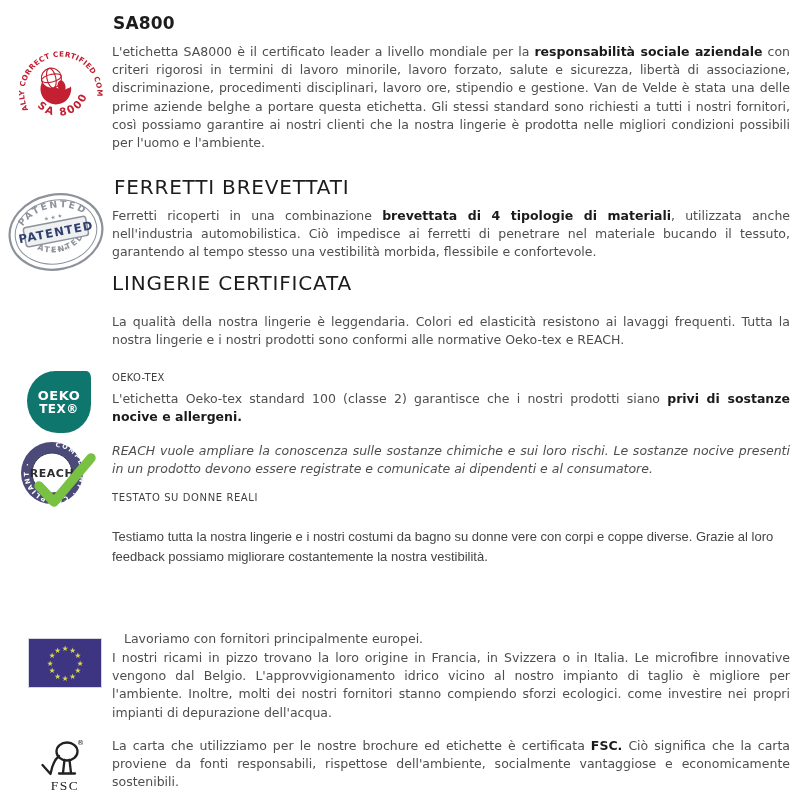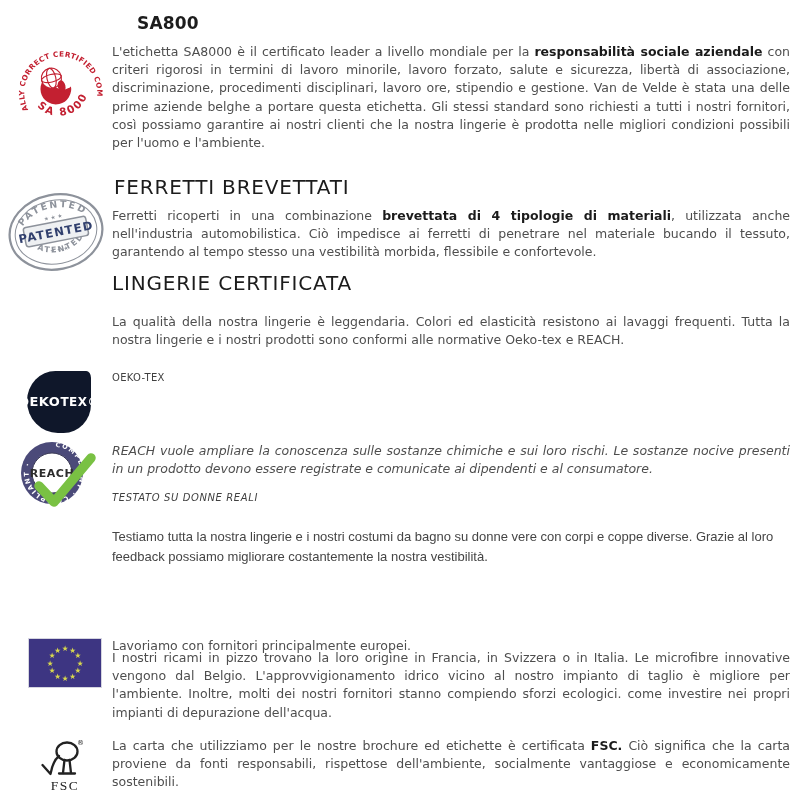--- a/index.html
+++ b/index.html
@@ -17,23 +17,23 @@
     color:#4e4e4e;
   }
   .para b, .para strong { color:#1b1b1b; font-weight:700; }
   .para-alt {
     width:690px; font-size:13px; line-height:20px; text-align:left;
     font-family:"Liberation Sans", sans-serif; color:#454545;
   }
   .line-plain { font-size:12.5px; color:#4e4e4e; }
   
   .oeko-badge {
-    width:64px; height:62px; background:#0f172a;
+    width:64px; height:62px; background:#0f766e;
     border-radius:48% 8% 46% 52% / 52% 12% 50% 56%;
-    display:flex; align-items:center; justify-content:center;
+    display:flex; flex-direction:column; align-items:center; justify-content:center;
     color:#ffffff; font-weight:700; text-align:center;
   }
   .oeko-badge .l1 { font-size:13px; letter-spacing:.5px; line-height:14px; }
   .oeko-badge .l2 { font-size:12px; letter-spacing:.5px; line-height:13px; }
   
   .eu-flag { border:1px solid #d5d5e0; }
   svg { display:block; }
 </style>
 </head>
 <body>
@@ -58,21 +58,21 @@
         <g stroke="#c32031" stroke-width="1.2" fill="#ffffff">
           <circle cx="44" cy="36" r="10.5"></circle>
           <ellipse cx="44" cy="36" rx="4.6" ry="10.5" fill="none"></ellipse>
           <ellipse cx="44" cy="36" rx="10.5" ry="4" fill="none"></ellipse>
         </g>
         <ellipse cx="52.5" cy="46.5" rx="4" ry="6.2" fill="#c32031"></ellipse>
       </g>
     </svg>
   </div>
 
-  <div class="abs h1" style="left:113px; top:13px;margin-left:24px;">SA800</div>
+  <div class="abs h1" style="left:113px; top:13px;">SA800</div>
 
   <div class="abs para" style="left:112px; top:43px;"><span>L'etichetta SA8000 è il certificato leader a livello mondiale per la </span><b>responsabilità sociale aziendale</b><span> con criteri rigorosi in termini di lavoro minorile, lavoro forzato, salute e sicurezza, libertà di associazione, discriminazione, procedimenti disciplinari, lavoro ore, stipendio e gestione. Van de Velde è stata una delle prime aziende belghe a portare questa etichetta. Gli stessi standard sono richiesti a tutti i nostri fornitori, così possiamo garantire ai nostri clienti che la nostra lingerie è prodotta nelle migliori condizioni possibili per l'uomo e l'ambiente.</span></div>
 
   <div class="abs h2" style="left:114px; top:175px;">FERRETTI BREVETTATI</div>
 
   <div class="abs" style="left:4px; top:190px; width:104px; height:84px;">
     <svg viewBox="0 0 110 90" width="104" height="84">
       <g transform="rotate(-11 55 45)" font-family="DejaVu Sans, sans-serif">
         <defs>
           <path id="patTop" d="M 13 52 A 42 33 0 1 1 97 52"></path>
@@ -100,39 +100,40 @@
 
   <div class="abs para" style="left:112px; top:313px;">La qualità della nostra lingerie è leggendaria. Colori ed elasticità resistono ai lavaggi frequenti. Tutta la nostra lingerie e i nostri prodotti sono conformi alle normative Oeko-tex e REACH.</div>
 
   <div class="abs oeko-badge" style="left:27px; top:371px;">
     <span class="l1">OEKO</span>
     <span class="l2">TEX®</span>
   </div>
 
   <div class="abs sublabel" style="left:112px; top:372px;">OEKO-TEX</div>
 
+  <div class="abs para" style="left:112px; top:390px;"><span>L'etichetta Oeko-tex standard 100 (classe 2) garantisce che i nostri prodotti siano </span><b>privi di sostanze nocive e allergeni.</b></div>
 
   <div class="abs" style="left:16px; top:435px; width:82px; height:82px;">
     <svg viewBox="0 0 82 82" width="82" height="82" font-family="DejaVu Sans, sans-serif">
       <defs>
         <path id="reachRing" d="M 36 12 a 26 26 0 1 1 -0.01 0.001"></path>
       </defs>
       <circle cx="36" cy="38" r="31" fill="#4b4a79"></circle>
       <text font-size="6.6" font-weight="bold" fill="#ffffff" letter-spacing="1.4">
         <textPath href="#reachRing" startOffset="2%">COMPLIANT · COMPLIANT ·</textPath>
       </text>
       <circle cx="36" cy="38" r="20" fill="#ffffff" stroke="#3a3a55" stroke-width="1"></circle>
       <text x="36" y="42" font-size="11" font-weight="bold" fill="#2c2c2c" text-anchor="middle" letter-spacing="0.5">REACH</text>
       <path d="M 23 51 L 38 67 L 75 23" fill="none" stroke="#79c143" stroke-width="9.5" stroke-linecap="round" stroke-linejoin="round"></path>
     </svg>
   </div>
 
   <div class="abs para" style="left:112px; top:442px;font-style:italic;">REACH vuole ampliare la conoscenza sulle sostanze chimiche e sui loro rischi. Le sostanze nocive presenti in un prodotto devono essere registrate e comunicate ai dipendenti e al consumatore.</div>
 
-  <div class="abs sublabel" style="left:112px; top:492px; letter-spacing:.6px;font-style:italic;">TESTATO SU DONNE REALI</div>
+  <div class="abs sublabel" style="left:112px; top:492px; letter-spacing:.6px;">TESTATO SU DONNE REALI</div>
 
   <div class="abs para-alt" style="left:112px; top:527px;">Testiamo tutta la nostra lingerie e i nostri costumi da bagno su donne vere con corpi e coppe diverse. Grazie al loro feedback possiamo migliorare costantemente la nostra vestibilità.</div>
 
   <div class="abs eu-flag" style="left:28px; top:638px; width:74px; height:50px;">
     <svg id="eu-flag-svg" viewBox="0 0 72 48" width="72" height="48">
       <rect x="0" y="0" width="72" height="48" fill="#3d3582"></rect>
       <g id="eu-stars" font-family="DejaVu Sans, sans-serif">
           <text x="36.00" y="11.60" text-anchor="middle" font-size="7.5" fill="#d8d84e">★</text>
           <text x="43.50" y="13.61" text-anchor="middle" font-size="7.5" fill="#d8d84e">★</text>
           <text x="48.99" y="19.10" text-anchor="middle" font-size="7.5" fill="#d8d84e">★</text>
@@ -142,21 +143,21 @@
           <text x="36.00" y="41.60" text-anchor="middle" font-size="7.5" fill="#d8d84e">★</text>
           <text x="28.50" y="39.59" text-anchor="middle" font-size="7.5" fill="#d8d84e">★</text>
           <text x="23.01" y="34.10" text-anchor="middle" font-size="7.5" fill="#d8d84e">★</text>
           <text x="21.00" y="26.60" text-anchor="middle" font-size="7.5" fill="#d8d84e">★</text>
           <text x="23.01" y="19.10" text-anchor="middle" font-size="7.5" fill="#d8d84e">★</text>
           <text x="28.50" y="13.61" text-anchor="middle" font-size="7.5" fill="#d8d84e">★</text>
         </g>
     </svg>
   </div>
 
-  <div class="abs line-plain" style="left:112px; top:631px;margin-top:7px;">Lavoriamo con fornitori principalmente europei.</div>
+  <div class="abs line-plain" style="left:124px; top:631px;">Lavoriamo con fornitori principalmente europei.</div>
 
   <div class="abs para" style="left:112px; top:649px;">I nostri ricami in pizzo trovano la loro origine in Francia, in Svizzera o in Italia. Le microfibre innovative vengono dal Belgio. L'approvvigionamento idrico vicino al nostro impianto di taglio è migliore per l'ambiente. Inoltre, molti dei nostri fornitori stanno compiendo sforzi ecologici. come investire nei propri impianti di depurazione dell'acqua.</div>
 
   <div class="abs" style="left:38px; top:733px; width:52px; height:64px;">
     <svg viewBox="0 0 52 64" width="52" height="64">
       <text x="39" y="12" font-size="7" fill="#222222" font-family="DejaVu Sans, sans-serif">®</text>
       <g stroke="#222222" stroke-width="2.3" fill="none" stroke-linecap="round" stroke-linejoin="round">
         <path d="M 4.5 32 L 12.5 41 C 14 32.5 16.5 26.5 21 23"></path>
         <ellipse cx="29" cy="18.5" rx="10.5" ry="9"></ellipse>
         <path d="M 26.5 27 L 25 40"></path>

